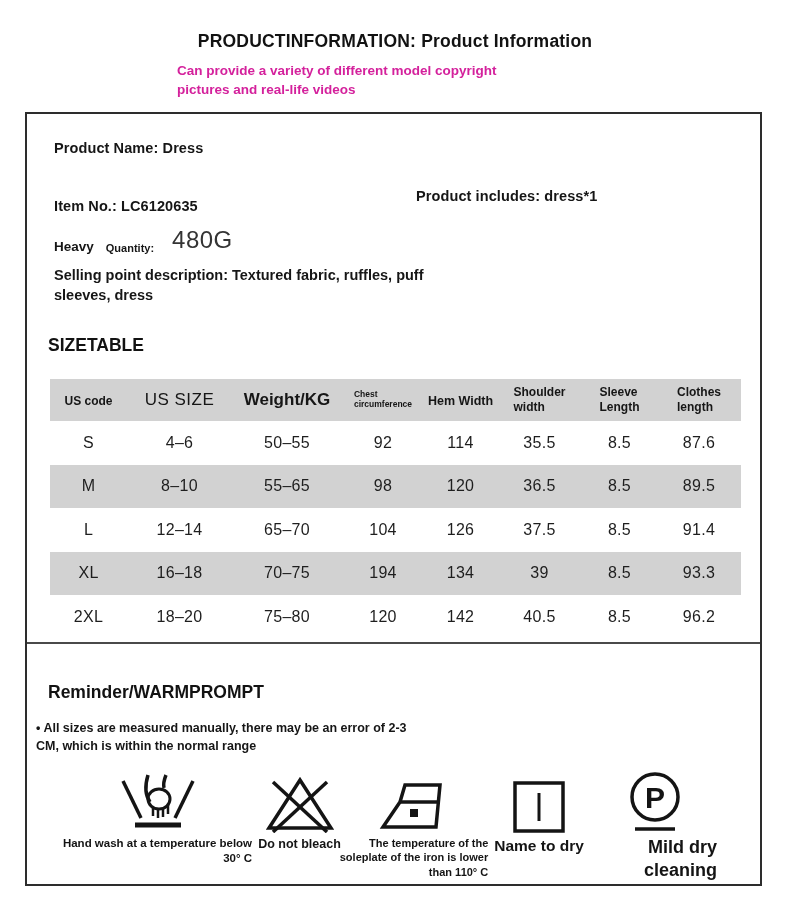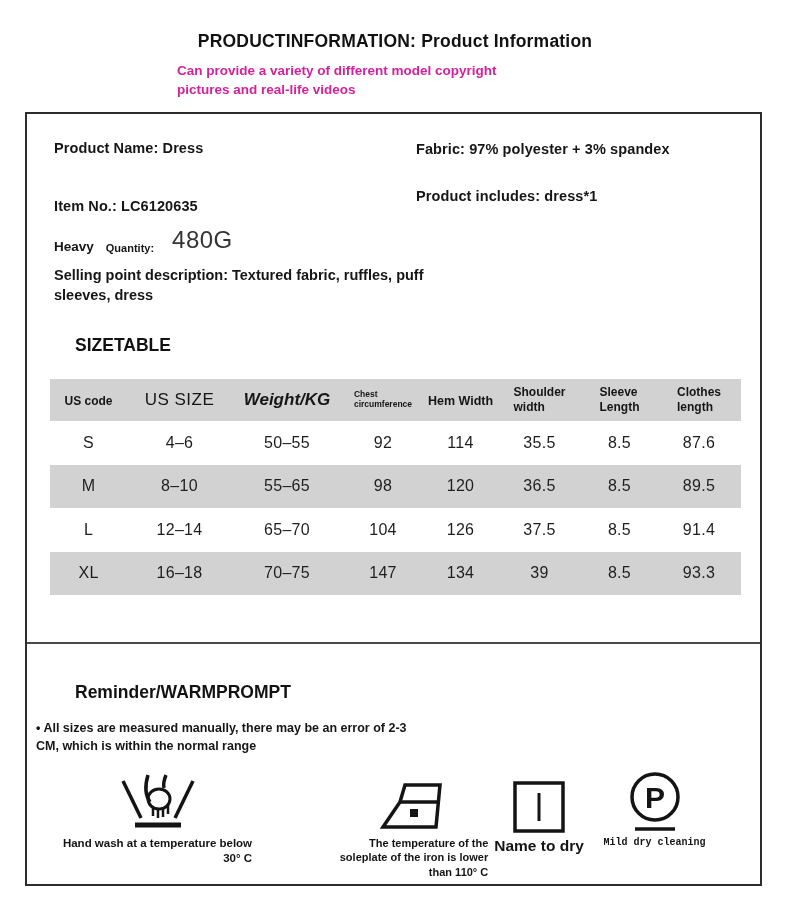--- a/index.html
+++ b/index.html
@@ -22,34 +22,34 @@
   .f-includes { left:389px; top:74px; }
 
   .weight-row { position:absolute; left:27px; top:112px; display:flex; align-items:flex-end; }
   .weight-label   { font-size:13.5px; font-weight:bold; }
   .quantity-label { font-size:11px; font-weight:bold; margin-left:12px; }
   .weight-value   { font-size:24px; font-weight:400; color:#343434; margin-left:18px; letter-spacing:0.5px; }
 
   .selling-point { position:absolute; left:27px; top:152px; width:465px;
     font-size:14.5px; font-weight:bold; line-height:1.35; white-space:pre-line; }
 
-  .section-heading { position:absolute; font-size:17.5px; font-weight:bold; color:#121212;margin-left:27px; }
+  .section-heading { position:absolute; font-size:17.5px; font-weight:bold; color:#121212; }
   .h-sizetable { left:21px; top:221px; }
   .h-reminder  { left:21px; top:568px; }
 
   table.size-table { position:absolute; left:23px; top:265px; width:691px;
     border-collapse:collapse; table-layout:fixed; }
   table.size-table th { height:42px; background:#d2d2d2; vertical-align:middle; text-align:center; font-weight:bold; }
   table.size-table th span { white-space:pre-line; display:inline-block; text-align:left; line-height:1.25; }
   table.size-table td { height:43.5px; text-align:center; vertical-align:middle;
     font-size:16px; color:#1e1e1e; letter-spacing:0.3px; }
   table.size-table tbody tr:nth-child(even) td { background:#d2d2d2; }
   th.hc0 span { font-size:12px; }
   th.hc1 span { font-size:17px; font-weight:normal; letter-spacing:0.5px; }
-  th.hc2 span { font-size:17px;font-style:italic; }
+  th.hc2 span { font-size:17px; }
   th.hc3 span { font-size:8.5px; }
   th.hc4 span { font-size:12.5px; }
   th.hc5 span, th.hc6 span, th.hc7 span { font-size:12px; }
 
   .table-divider { position:absolute; left:0; right:0; top:528px; border-top:2px solid #4a4a4a; }
 
   .reminder-note { position:absolute; left:9px; top:606px; width:470px;
     font-size:12.5px; font-weight:bold; line-height:1.42; white-space:pre-line; }
 
   .care-item { position:absolute; top:655px; display:flex; flex-direction:column; align-items:center; }
@@ -58,35 +58,34 @@
   .care-3 { left:312px; width:150px; }
   .care-4 { left:462px; width:100px; }
   .care-5 { left:565px; width:125px; }
   .care-icon-slot { height:64px; display:flex; align-items:flex-end; justify-content:center; }
   .care-caption { margin-top:3px; font-weight:bold; color:#141414; white-space:pre-line;
     display:inline-block; text-align:right; line-height:1.3; }
   .care-1 .care-caption { font-size:11.5px; }
   .care-2 .care-caption { font-size:12.5px; }
   .care-3 .care-caption { font-size:11px; }
   .care-4 .care-caption { font-size:15.5px; }
-  .care-5 .care-caption { font-size:10px;font-family:Liberation Mono, monospace; }
+  .care-5 .care-caption { font-size:18px; }
 </style>
 </head>
 <body>
 
 <div class="page">
 
   <div class="main-title">PRODUCTINFORMATION: Product Information</div>
   <div class="subtitle" id="subtitle" style="color: rgb(212, 33, 156);">Can provide a variety of different model copyright
 pictures and real-life videos</div>
 
   <div class="info-box">
 
     <div class="field f-name">Product Name: Dress</div>
-    <div class="field f-fabric">Fabric: 97% polyester + 3% spandex</div>
     <div class="field f-item">Item No.: LC6120635</div>
     <div class="field f-includes">Product includes: dress*1</div>
 
     <div class="weight-row">
       <span class="weight-label">Heavy</span>
       <span class="quantity-label">Quantity:</span>
       <span class="weight-value">480G</span>
     </div>
 
     <div class="selling-point">Selling point description: Textured fabric, ruffles, puff
@@ -149,25 +148,35 @@
             <td>104</td>
             <td>126</td>
             <td>37.5</td>
             <td>8.5</td>
             <td>91.4</td>
           </tr>
           <tr>
             <td>XL</td>
             <td>16–18</td>
             <td>70–75</td>
-            <td>147</td>
+            <td>194</td>
             <td>134</td>
             <td>39</td>
             <td>8.5</td>
             <td>93.3</td>
+          </tr>
+          <tr>
+            <td>2XL</td>
+            <td>18–20</td>
+            <td>75–80</td>
+            <td>120</td>
+            <td>142</td>
+            <td>40.5</td>
+            <td>8.5</td>
+            <td>96.2</td>
           </tr>
         </tbody>
     </table>
 
     <div class="table-divider"></div>
 
     <div class="section-heading h-reminder">Reminder/WARMPROMPT</div>
     <div class="reminder-note">• All sizes are measured manually, there may be an error of 2-3
 CM, which is within the normal range</div>
 
@@ -185,20 +194,32 @@
             <path d="M38 36 V45" stroke-width="2.5"></path>
             <path d="M43 35 V44" stroke-width="2.5"></path>
             <path d="M48 32 V41" stroke-width="2.5"></path>
           </g>
         </svg>
       </div>
       <span class="care-caption">Hand wash at a temperature below
 30° C</span>
     </div>
 
+    <div class="care-item care-2">
+      <div class="care-icon-slot">
+        <svg width="70" height="58" viewBox="0 0 70 58">
+          <g fill="none" stroke="#141414" stroke-width="3.5">
+            <path d="M35 5 L66 53 L4 53 Z"></path>
+            <path d="M8 7 L62 57"></path>
+            <path d="M62 7 L8 57"></path>
+          </g>
+        </svg>
+      </div>
+      <span class="care-caption">Do not bleach</span>
+    </div>
 
     <div class="care-item care-3">
       <div class="care-icon-slot">
         <svg width="72" height="56" viewBox="0 0 72 56">
           <g fill="none" stroke="#141414" stroke-width="3.5">
             <path d="M22 25 L27 8 L62 8 L58 50 L5 50 Z"></path>
             <path d="M22 25 H60"></path>
           </g>
           <rect x="32" y="32" width="8" height="8" fill="#141414"></rect>
         </svg>

